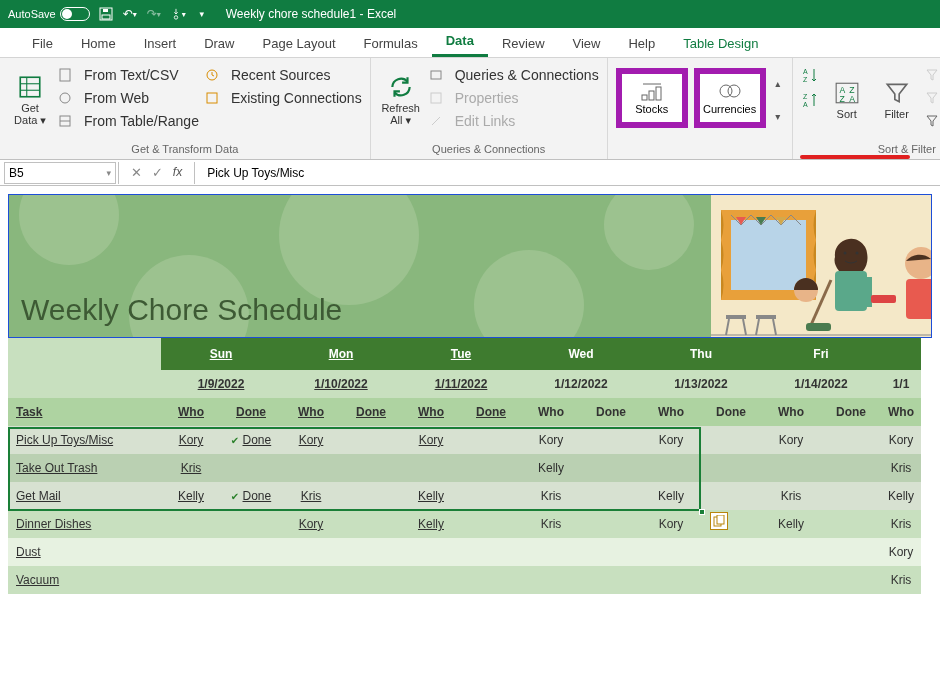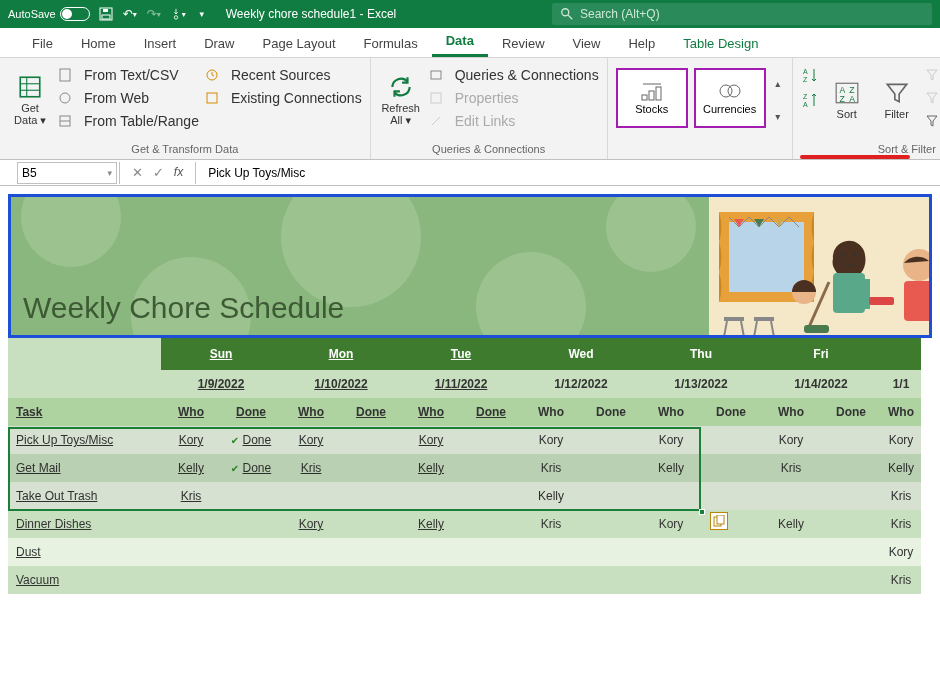--- a/index.html
+++ b/index.html
@@ -25,38 +25,38 @@
 .ribbon { height:102px; background:#f3f3f3; border-bottom:1px solid #c0c0c0; display:flex; position:relative; }
 .ribbon-group { border-right:1px solid #d8d8d8; padding:4px 8px 0 8px; display:flex; flex-direction:column; height:100%; }
 .ribbon-group-body { display:flex; gap:6px; flex:1; align-items:flex-start; }
 .ribbon-group-label { text-align:center; font-size:11px; color:#666; padding:2px 0 4px 0; }
 .big-btn { display:flex; flex-direction:column; align-items:center; justify-content:center; width:44px; height:76px; font-size:11px; color:#333; text-align:center; gap:2px; }
 .big-icon { width:26px; height:26px; }
 .small-btn-col { display:flex; flex-direction:column; gap:3px; padding-top:3px;}
 .small-btn { display:flex; align-items:center; gap:12px; font-size:14px; color:#333; height:20px; white-space:nowrap;}
 .small-btn.disabled { color:#aaa; }
 .small-icon { width:14px; height:14px; flex-shrink:0; }
-.dt-card { border:2px solid #a21caf; width:72px; height:60px; display:flex; flex-direction:column; align-items:center; justify-content:center; font-size:11px; gap:2px; background:#fff;}
+.dt-card { border:6px solid #a21caf; width:72px; height:60px; display:flex; flex-direction:column; align-items:center; justify-content:center; font-size:11px; gap:2px; background:#fff;}
 .dt-row { display:flex; gap:6px; align-items:center; padding-top:6px;}
 .dt-nav { width:12px; font-size:10px; color:#555; display:flex; flex-direction:column; align-items:center; gap:22px; padding-top:4px;}
 .sort-small-col { display:flex; flex-direction:column; gap:4px; padding-top:4px;}
 .sortaz { width:18px; height:18px; border:0; }
 .red-mark { position:absolute; right:30px; bottom:0; width:110px; height:4px; background:#e02020; border-radius:2px;}
 
 
 .formula-bar { height:26px; border-bottom:1px solid #c0c0c0; display:flex; align-items:center; background:#fff; }
-.namebox-wrap { width:100px; height:22px; border:1px solid #c0c0c0; margin-left:17px; display:flex; align-items:center; padding:0 4px; font-size:12px; justify-content:space-between;}
+.namebox-wrap { width:112px; height:22px; border:1px solid #c0c0c0; margin-left:4px; display:flex; align-items:center; padding:0 4px; font-size:12px; justify-content:space-between;}
 .fbar-btns { display:flex; gap:10px; padding:0 10px; color:#888; font-size:13px;}
 .fbar-divider { width:1px; height:22px; background:#c0c0c0; margin:0 2px;}
 .fx { font-style:italic; font-size:12px; color:#555;}
 .formula-content { padding-left:10px; font-size:12px;}
 
 
 .sheet-area { height:490px; overflow:hidden; position:relative; background:#fff;}
-.banner { margin:8px 8px 0 8px; height:144px; background:#89b77d; position:relative; border:3px solid #1d4ed8; overflow:hidden;}
+.banner { margin:8px 8px 0 8px; height:144px; background:#89b77d; position:relative; border:1px solid #1d4ed8; overflow:hidden;}
 .banner svg.deco { position:absolute; left:0; top:0;}
 .banner-title { position:absolute; left:12px; bottom:10px; font-size:30px; color:#3d5a34; font-family:"Segoe UI Light", "Segoe UI", Arial;}
 .banner-art { position:absolute; right:0; top:0; height:144px;}
 
 .table-wrap { margin:0 0 0 8px; }
 table { border-collapse:collapse;border-radius:30px; }
 td, th { font-size:12px; vertical-align:middle; }
 
 .day-row td { background:#3e7b2f; color:#fff; text-align:center; height:32px; font-weight:700; }
 .day-row td.underlined span { text-decoration:underline; }
@@ -109,27 +109,20 @@
   <div class="qat-icon" style="opacity:.5">↷<span style="font-size:8px">▾</span></div>
   <div class="qat-icon">
     <svg width="14" height="14" viewBox="0 0 14 14">
         <path d="M7 1v6l2-2m-2 2l-2-2" stroke="#fff" fill="none" stroke-width="1"></path>
         <circle cx="7" cy="11" r="2" fill="none" stroke="#fff"></circle>
       </svg>
       <span style="font-size:8px">▾</span>
   </div>
   <div class="qat-icon" style="font-size:9px">▾</div>
   <div class="filename">Weekly chore schedule1  -  Excel</div>
-  <div class="searchbox">
-    <svg class="search-icon-svg" viewBox="0 0 16 16">
-        <circle cx="6" cy="6" r="4" fill="none" stroke="#cde8d7" stroke-width="1.5"></circle>
-        <line x1="9" y1="9" x2="14" y2="14" stroke="#cde8d7" stroke-width="1.5"></line>
-      </svg>
-    <span>Search (Alt+Q)</span>
-  </div>
 </div>
 
 <div class="ribbon-tabs">
   <div class="ribbon-tab">File</div>
   <div class="ribbon-tab">Home</div>
   <div class="ribbon-tab">Insert</div>
   <div class="ribbon-tab">Draw</div>
   <div class="ribbon-tab">Page Layout</div>
   <div class="ribbon-tab">Formulas</div>
   <div class="ribbon-tab active">Data</div>
@@ -439,50 +432,50 @@
             <td class="center"></td>
             <td class="center">Kory</td>
             <td class="center"></td>
             <td class="center">Kory</td>
             <td class="center"></td>
             <td class="center">Kory</td>
             <td class="center"></td>
             <td class="center">Kory</td>
           </tr>
           <tr class="sel-shade">
+            <td class="task"><span class="u">Take Out Trash</span></td>
+            <td class="center"><span class="u">Kris</span></td>
+            <td class="center"></td>
+            <td class="center"></td>
+            <td class="center"></td>
+            <td class="center"></td>
+            <td class="center"></td>
+            <td class="center">Kelly</td>
+            <td class="center"></td>
+            <td class="center"></td>
+            <td class="center"></td>
+            <td class="center"></td>
+            <td class="center"></td>
+            <td class="center">Kris</td>
+          </tr>
+          <tr class="sel-shade">
             <td class="task"><span class="u">Get Mail</span></td>
             <td class="center"><span class="u">Kelly</span></td>
             <td class="center"><span class="done-check">✔</span> <span class="u">Done</span></td>
             <td class="center"><span class="u">Kris</span></td>
             <td class="center"></td>
             <td class="center"><span class="u">Kelly</span></td>
             <td class="center"></td>
             <td class="center">Kris</td>
             <td class="center"></td>
             <td class="center">Kelly</td>
             <td class="center"></td>
             <td class="center">Kris</td>
             <td class="center"></td>
             <td class="center">Kelly</td>
-          </tr>
-          <tr class="sel-shade">
-            <td class="task"><span class="u">Take Out Trash</span></td>
-            <td class="center"><span class="u">Kris</span></td>
-            <td class="center"></td>
-            <td class="center"></td>
-            <td class="center"></td>
-            <td class="center"></td>
-            <td class="center"></td>
-            <td class="center">Kelly</td>
-            <td class="center"></td>
-            <td class="center"></td>
-            <td class="center"></td>
-            <td class="center"></td>
-            <td class="center"></td>
-            <td class="center">Kris</td>
           </tr>
           <tr>
             <td class="task"><span class="u">Dinner Dishes</span></td>
             <td class="center"></td>
             <td class="center"></td>
             <td class="center"><span class="u">Kory</span></td>
             <td class="center"></td>
             <td class="center"><span class="u">Kelly</span></td>
             <td class="center"></td>
             <td class="center">Kris</td>

